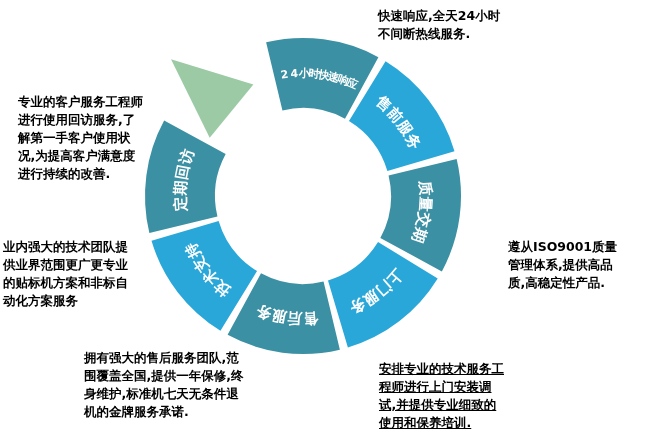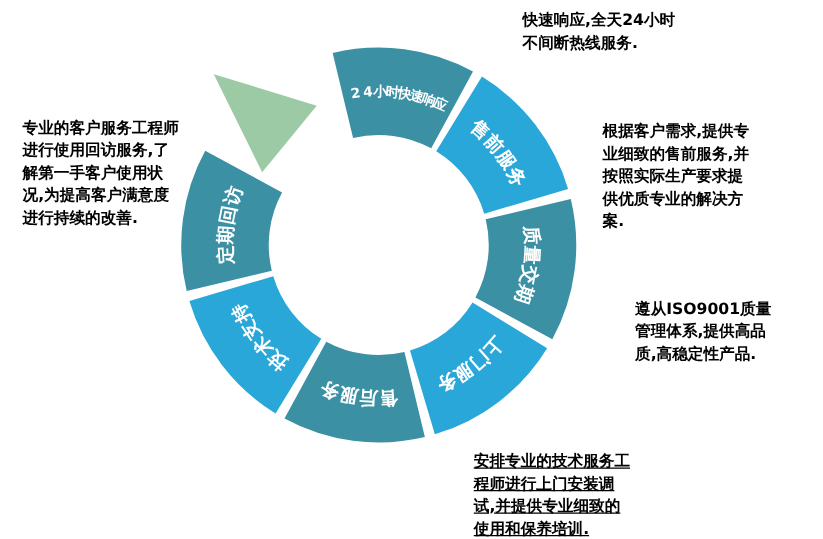--- a/index.html
+++ b/index.html
@@ -10,21 +10,21 @@
   .stage{position:relative;width:658px;height:431px;}
   #ring-svg{position:absolute;left:0;top:0;}
   .note{
     position:absolute;
     font-weight:700;
     font-size:12.5px;
     line-height:1.44;
     color:#000;
     word-break:break-all;
   }
-  .note-top{left:378px;top:7px;width:126px;margin-left:40px;}
+  .note-top{left:378px;top:7px;width:126px;}
   .note-right-upper{left:482px;top:96px;width:122px;}
   .note-right-lower{left:508px;top:238px;width:112px;}
   .note-bottom-right{left:379px;top:360px;width:126px;text-decoration:underline;}
   .note-bottom-left{left:84px;top:349px;width:160px;}
   .note-left{left:3px;top:238px;width:126px;}
   .note-left-upper{left:2px;top:93px;width:128px;margin-left:16px;}
 </style>
 </head>
 <body>
 
@@ -82,23 +82,24 @@
         <text x="180.25356947573601" y="203.8939086359065" dy="0.35em" text-anchor="middle" fill="#ffffff" font-size="15" font-weight="bold" transform="rotate(266.32033570476443 180.25356947573601 203.8939086359065)">定</text>
         <text x="180.26665453351433" y="187.90519236767884" dy="0.35em" text-anchor="middle" fill="#ffffff" font-size="15" font-weight="bold" transform="rotate(273.7734452349215 180.26665453351433 187.90519236767884)">期</text>
         <text x="182.35360148537723" y="172.05325647502724" dy="0.35em" text-anchor="middle" fill="#ffffff" font-size="15" font-weight="bold" transform="rotate(281.2265547650785 182.35360148537723 172.05325647502724)">回</text>
         <text x="186.4791465670885" y="156.60595584017867" dy="0.35em" text-anchor="middle" fill="#ffffff" font-size="15" font-weight="bold" transform="rotate(288.67966429523557 186.4791465670885 156.60595584017867)">访</text>
       </g>
       <polygon points="171.01490961279046,59.32543793565634 253.37812954475237,84.54745416760268 209.71470942279313,137.7088809343475" fill="#9bcaa4"></polygon>
     </svg>
 
   <div class="note note-top">快速响应,全天24小时不间断热线服务.</div>
 
-  <div class="note note-right-upper">根据客户需求,提供专业细致的售前服务,并按照实际生产要求提供优质专业的解决方案.</div>
 
   <div class="note note-right-lower">遵从ISO9001质量管理体系,提供高品质,高稳定性产品.</div>
 
   <div class="note note-bottom-right">安排专业的技术服务工程师进行上门安装调试,并提供专业细致的使用和保养培训.</div>
 
+  <div class="note note-bottom-left">拥有强大的售后服务团队,范围覆盖全国,提供一年保修,终身维护,标准机七天无条件退机的金牌服务承诺.</div>
 
+  <div class="note note-left">业内强大的技术团队提供业界范围更广更专业的贴标机方案和非标自动化方案服务</div>
 
   <div class="note note-left-upper">专业的客户服务工程师进行使用回访服务,了解第一手客户使用状况,为提高客户满意度进行持续的改善.</div>
 
 </div>
 
 </body></html>

